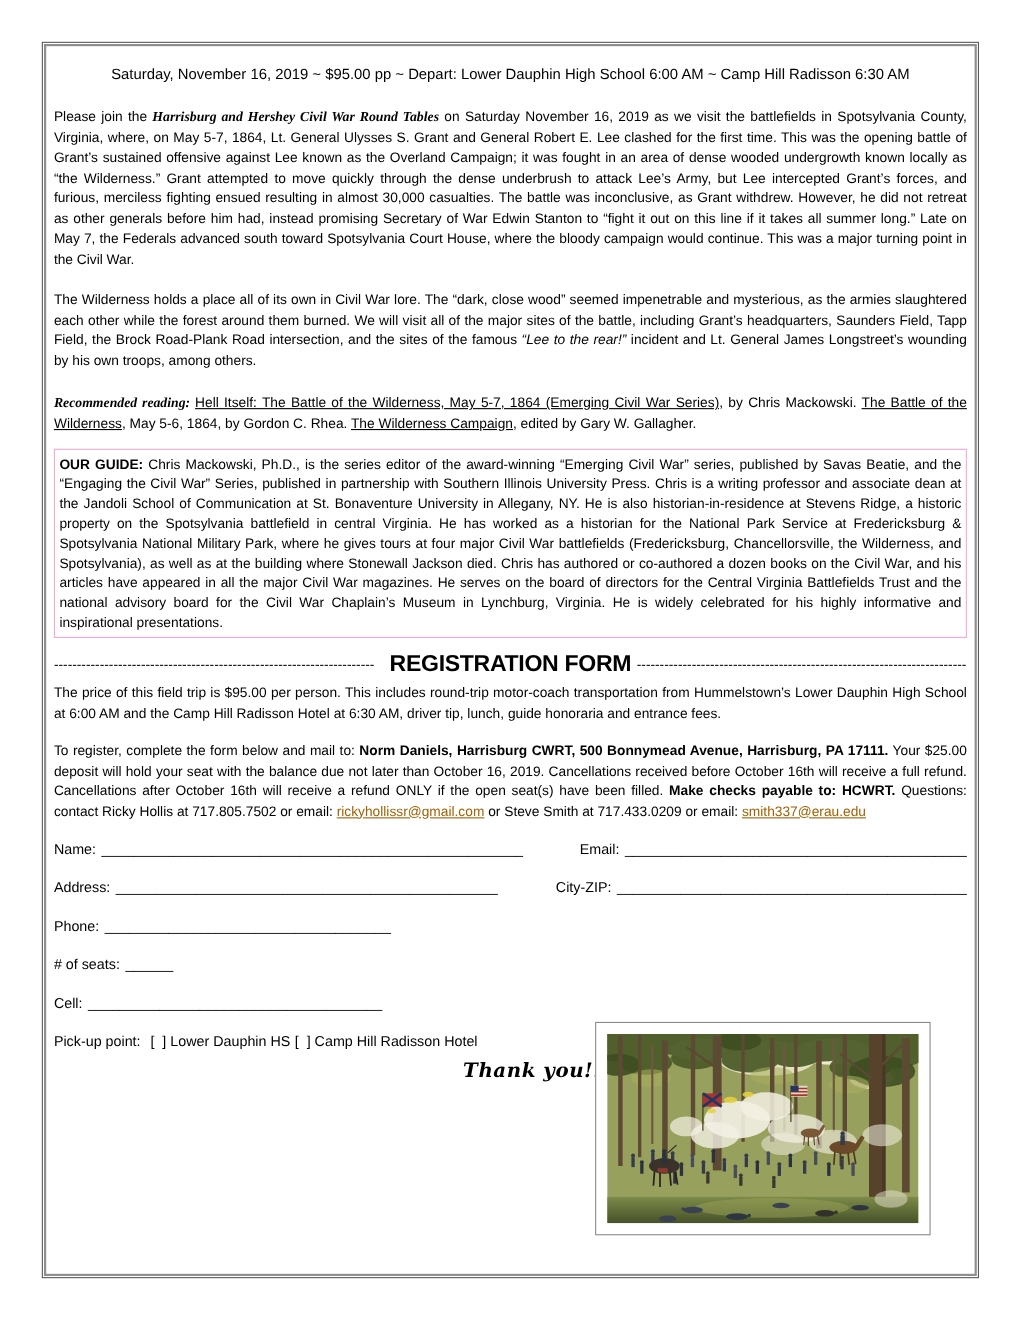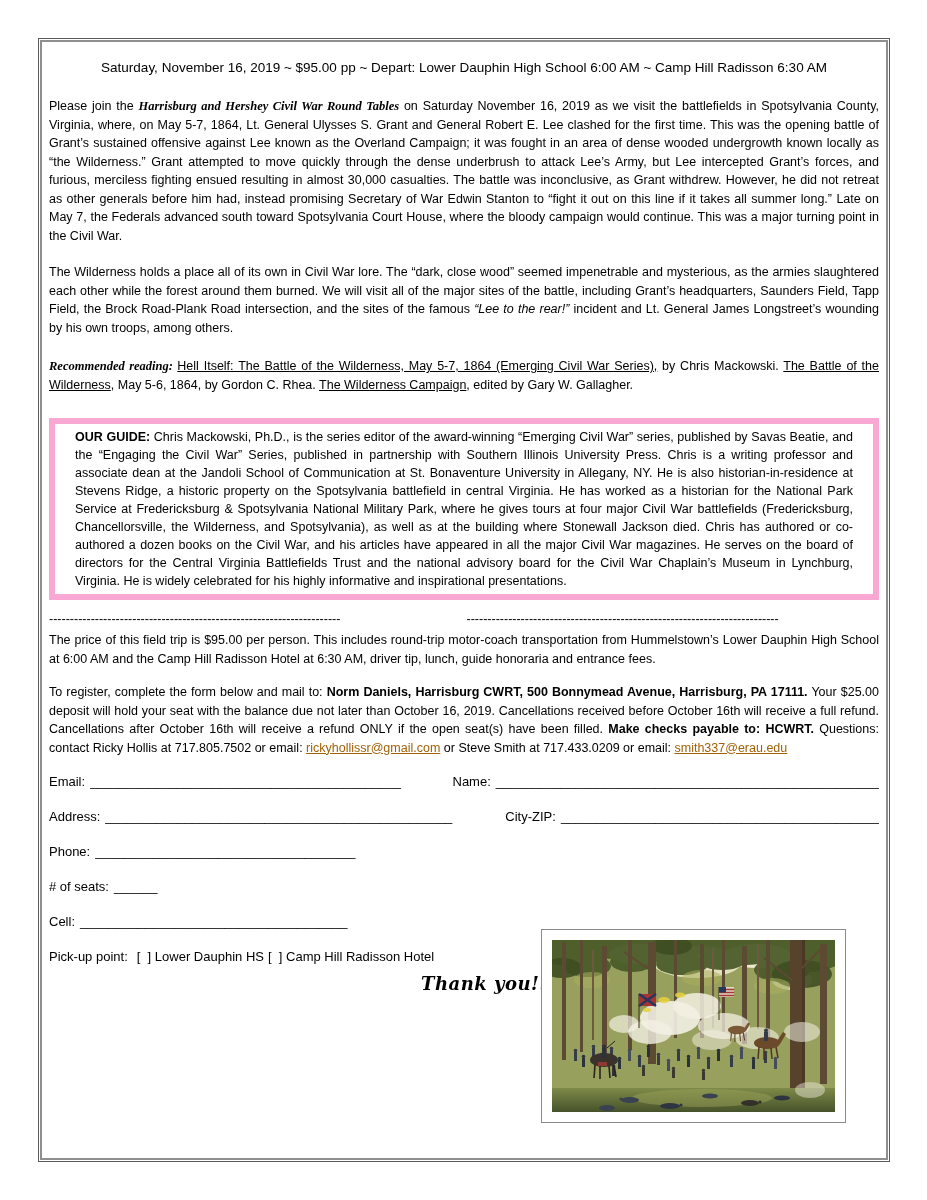--- a/index.html
+++ b/index.html
@@ -13,21 +13,21 @@
   .hdr-title{font-weight:700;font-size:19px;text-align:center;margin-top:4px;}
   .hdr-date{font-size:13.5px;text-align:center;margin-top:6px;}
   .para{font-size:12.5px;line-height:1.48;text-align:justify;margin:18px 0 0 0;}
   .para.intro{margin-top:22px;}
   .para.reading{margin-top:20px;}
   .rt-b{font-weight:700;}
   .rt-i{font-style:italic;}
   .rt-bi{font-weight:700;font-style:italic;font-family:Liberation Serif, serif;}
   .rt-u{text-decoration:underline;}
   a.rt-link{color:#a16207;cursor:pointer;}
-  .guide-box{margin-top:24px;border:6px solid #f9a8d4;padding:4px 20px;}
+  .guide-box{margin-top:14px;border:1px solid #f9a8d4;padding:4px 4px;}
   .guide-box .para{margin-top:0;line-height:1.44;}
   .reg-header{margin-top:12px;display:flex;align-items:center;gap:5px;
               font-size:12.5px;overflow:hidden;}
   .dash-run{flex:1;overflow:hidden;white-space:nowrap;}
   .dash-run.right{direction:ltr;}
   .reg-title{font-weight:700;font-size:21px;white-space:nowrap;letter-spacing:-0.3px;}
   .para.price{margin-top:5px;}
   .para.register{margin-top:15px;}
   .form-row{margin-top:20px;font-size:13px;white-space:nowrap;overflow:hidden;}
   .form-row.first{margin-top:17px;}
@@ -60,33 +60,34 @@
       <p class="para"><span>The Wilderness holds a place all of its own in Civil War lore.  The “dark, close wood” seemed impenetrable and mysterious, as the armies slaughtered each other while the forest around them burned.  We will visit all of the major sites of the battle, including Grant’s headquarters, Saunders Field, Tapp Field, the Brock Road-Plank Road intersection, and the sites of the famous </span><span class="rt-i">“Lee to the rear!”</span><span> incident and Lt. General James Longstreet’s wounding by his own troops, among others.</span></p>
 
       <p class="para reading"><span class="rt-bi">Recommended reading: </span><span class="rt-u">Hell Itself:  The Battle of the Wilderness, May 5-7, 1864 (Emerging Civil War Series),</span><span> by Chris Mackowski.  </span><span class="rt-u">The Battle of the Wilderness</span><span>, May 5-6, 1864, by Gordon C. Rhea.  </span><span class="rt-u">The Wilderness Campaign</span><span>, edited by Gary W. Gallagher.</span></p>
 
       <div class="guide-box">
         <p class="para"><span class="rt-b">OUR GUIDE: </span><span>Chris Mackowski, Ph.D., is the series editor of the award-winning “Emerging Civil War” series, published by Savas Beatie, and the “Engaging the Civil War” Series, published in partnership with Southern Illinois University Press.  Chris is a writing professor and associate dean at the Jandoli School of Communication at St. Bonaventure University in Allegany, NY.  He is also historian-in-residence at Stevens Ridge, a historic property on the Spotsylvania battlefield in central Virginia.  He has worked as a historian for the National Park Service at Fredericksburg &amp; Spotsylvania National Military Park, where he gives tours at four major Civil War battlefields (Fredericksburg, Chancellorsville, the Wilderness, and Spotsylvania), as well as at the building where Stonewall Jackson died.  Chris has authored or co-authored a dozen books on the Civil War, and his articles have appeared in all the major Civil War magazines.  He serves on the board of directors for the Central Virginia Battlefields Trust and the national advisory board for the Civil War Chaplain’s Museum in Lynchburg, Virginia.  He is widely celebrated for his highly informative and inspirational presentations.</span></p>
       </div>
 
       <div class="reg-header">
         <span class="dash-run left">----------------------------------------------------------------------</span>
+        <span class="reg-title">REGISTRATION FORM</span>
         <span class="dash-run right">---------------------------------------------------------------------------</span>
       </div>
 
       <p class="para price">The price of this field trip is $95.00 per person.  This includes round-trip motor-coach transportation from Hummelstown’s Lower Dauphin High School at 6:00 AM and the Camp Hill Radisson Hotel at 6:30 AM, driver tip, lunch, guide honoraria and entrance fees.</p>
 
       <p class="para register"><span>To register, complete the form below and mail to:   </span><span class="rt-b">Norm Daniels, Harrisburg CWRT, 500 Bonnymead Avenue, Harrisburg, PA 17111.</span><span>  Your $25.00 deposit will hold your seat with the balance due not later than October 16, 2019.  Cancellations received before October 16th will receive a full refund.  Cancellations after October 16th will receive a refund ONLY if the open seat(s) have been filled.  </span><span class="rt-b">Make checks payable to:  HCWRT.</span><span>   Questions:  contact Ricky Hollis at 717.805.7502 or email: </span><a class="rt-link" href="#">rickyhollissr@gmail.com</a><span> or Steve Smith at 717.433.0209 or email: </span><a class="rt-link" href="#">smith337@erau.edu</a></p>
 
       <div class="form-row two first">
         <span class="fcell">
-          <span class="flabel">Email:</span><span class="fline">___________________________________________</span>
+          <span class="flabel">Name:</span><span class="fline">_____________________________________________________</span>
         </span>
         <span class="fcell">
-          <span class="flabel">Name:</span><span class="fline">_____________________________________________________</span>
+          <span class="flabel">Email:</span><span class="fline">___________________________________________</span>
         </span>
       </div>
 
       <div class="form-row two">
         <span class="fcell">
           <span class="flabel">Address:</span><span class="fline">________________________________________________</span>
         </span>
         <span class="fcell">
           <span class="flabel">City-ZIP:</span><span class="fline">____________________________________________</span>
         </span>

